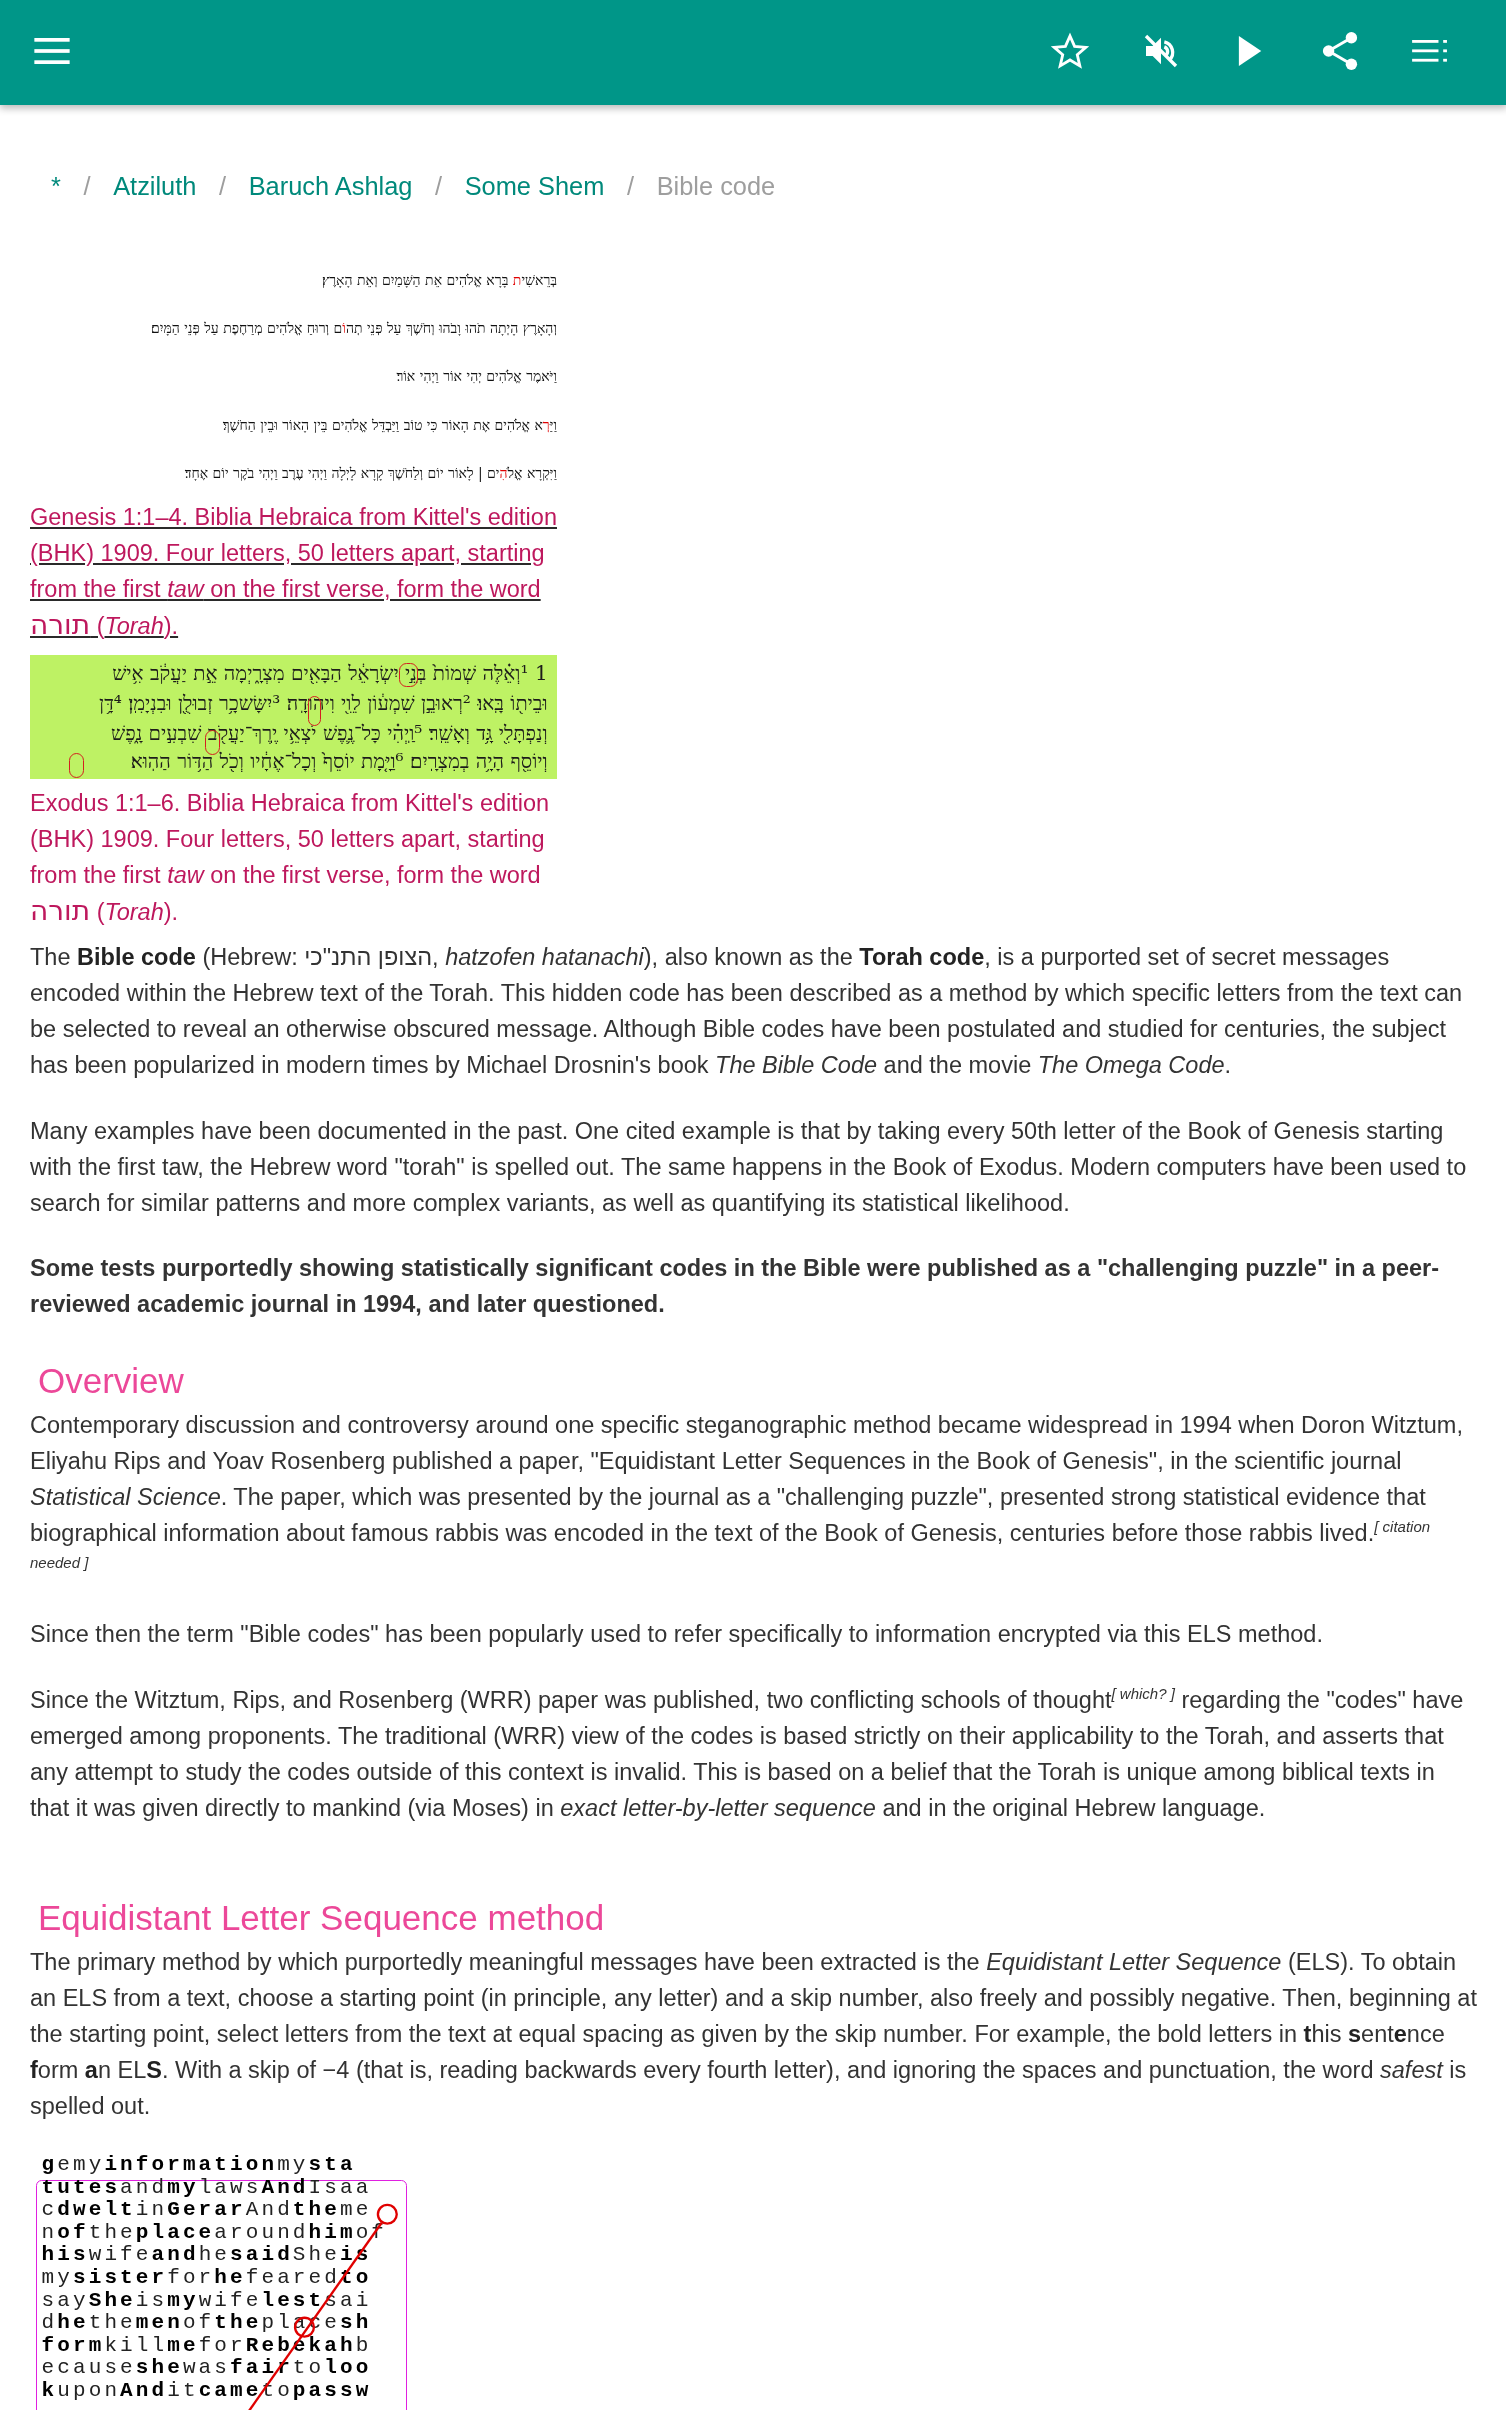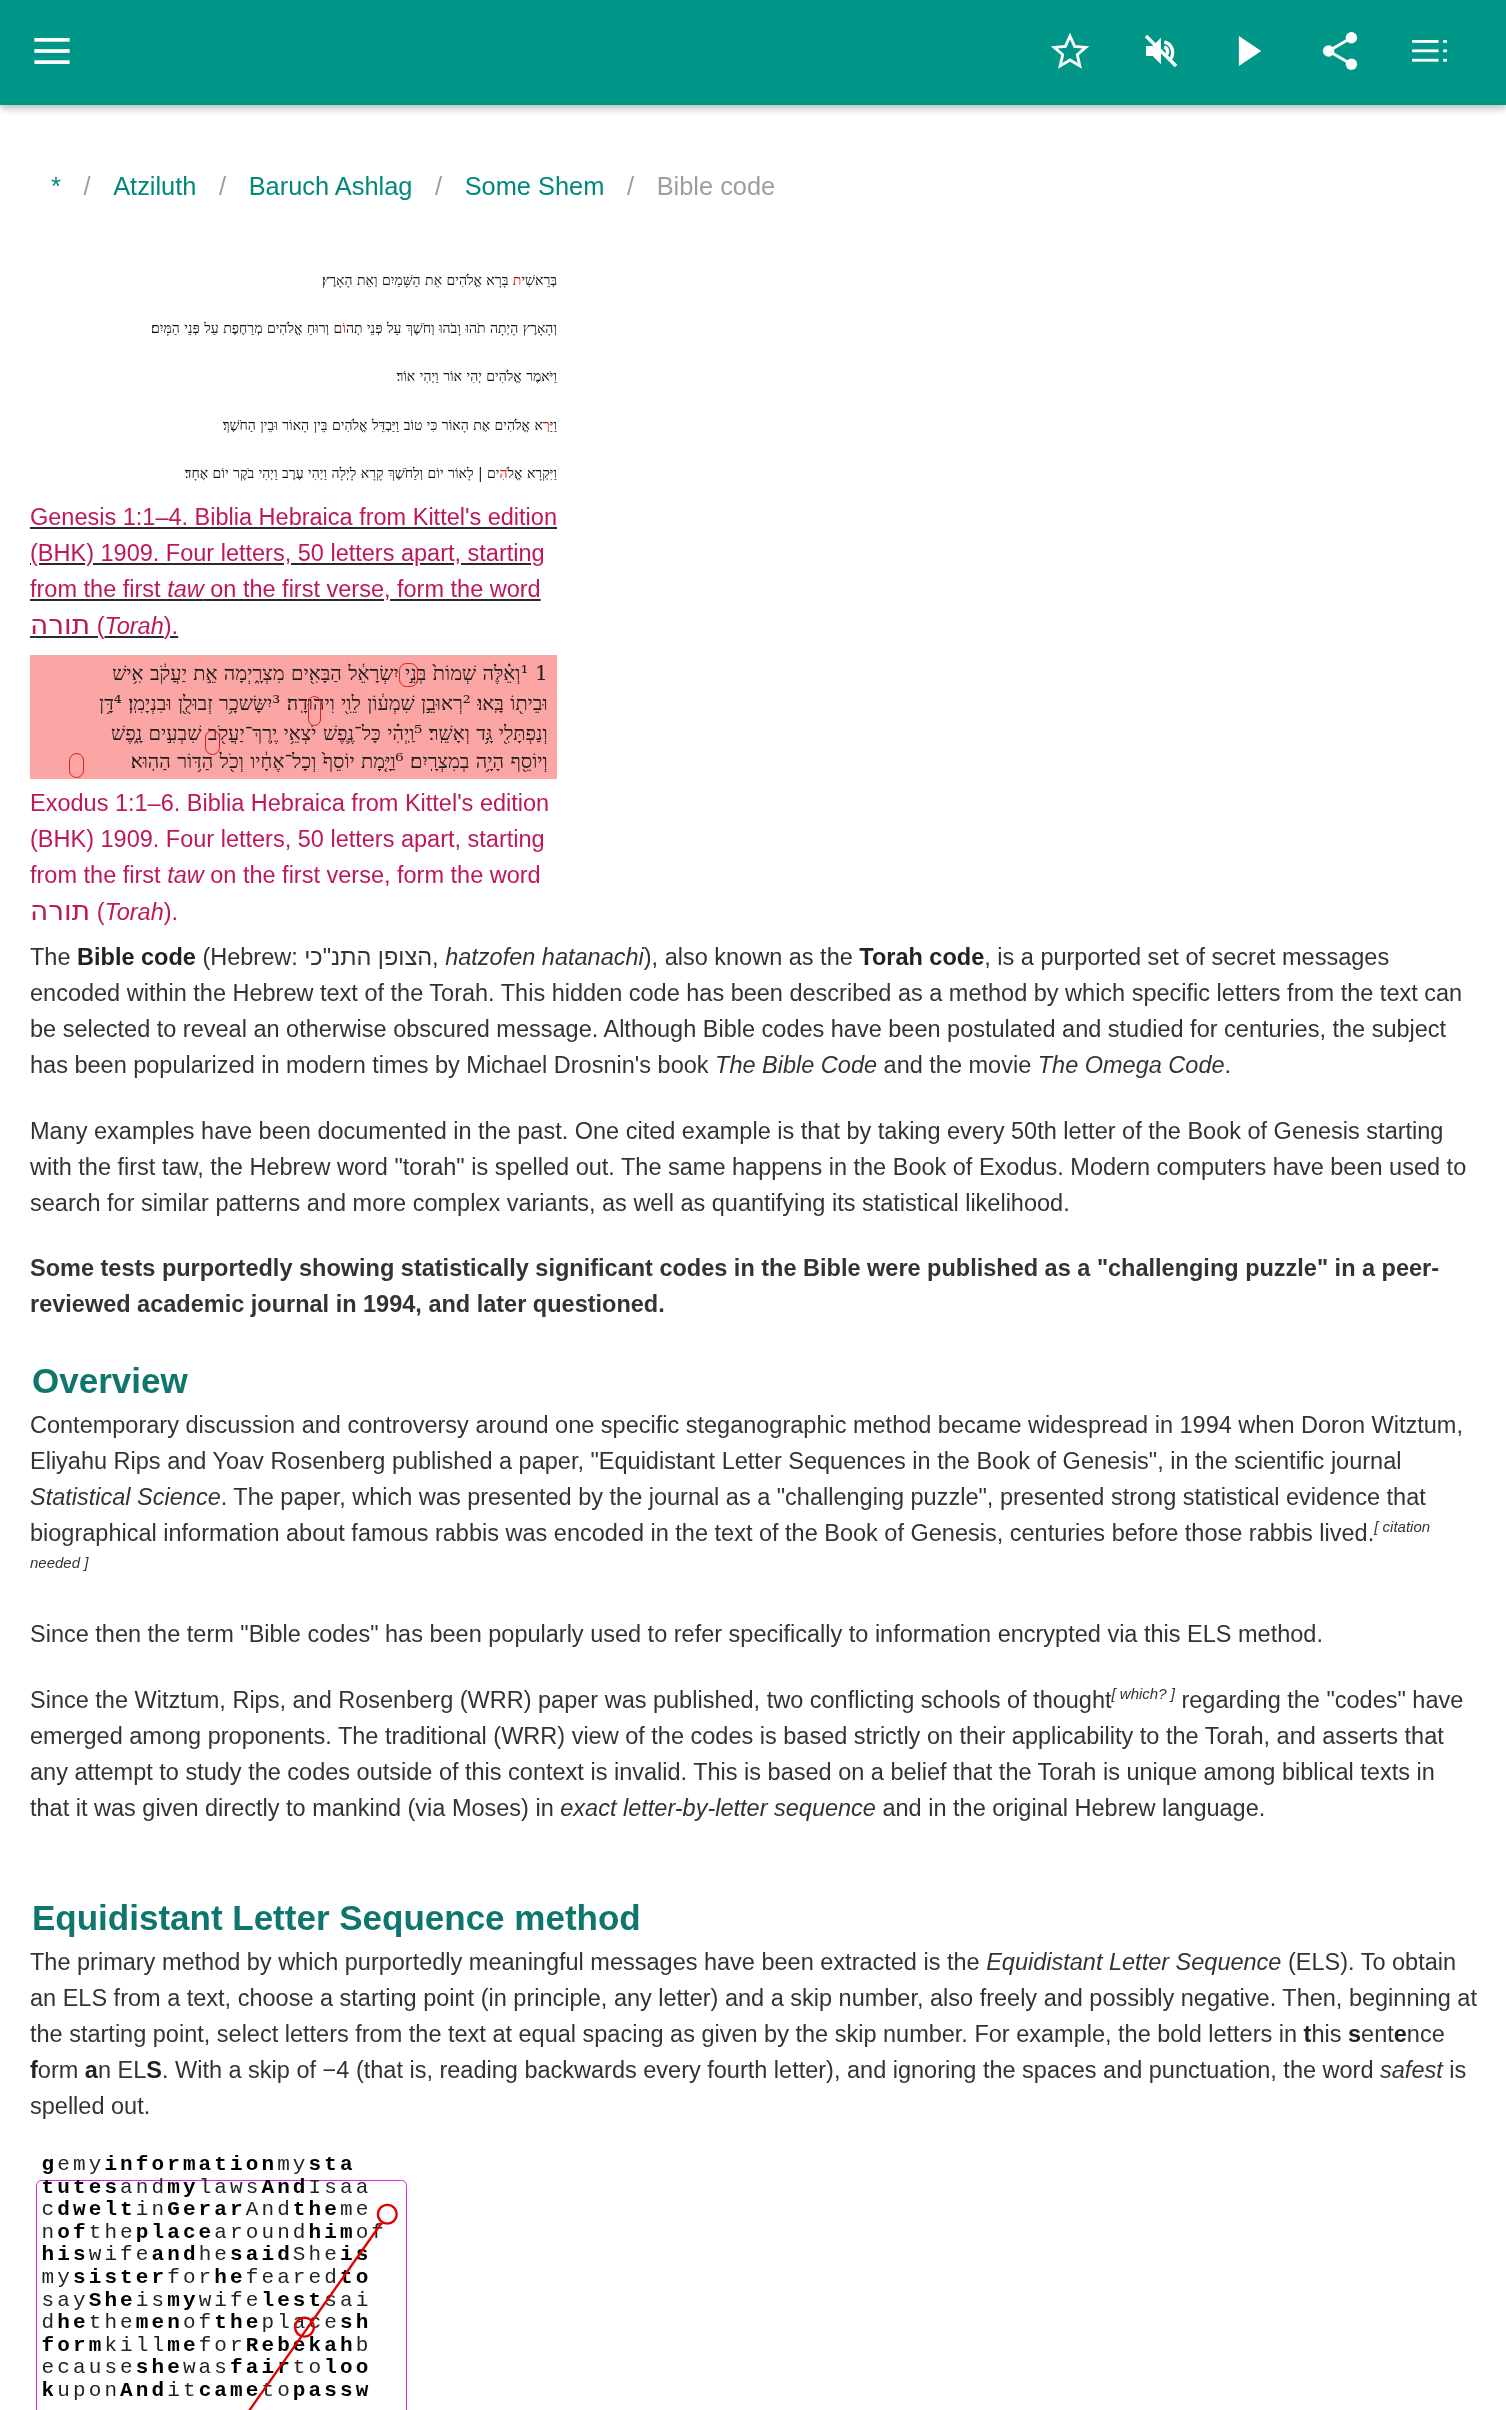--- a/index.html
+++ b/index.html
@@ -19,29 +19,29 @@
   .breadcrumb .current { color: #9e9e9e; }
 
   .figure { position: absolute; left: 30px; width: 527px; }
   .fig-caption { font-size: 23.5px; line-height: 36px; color: #be185d; }
   .fig-caption .heb { font-family: "DejaVu Sans", sans-serif; font-size: 28px; }
 
   .hebrew-lines { position: relative; width: 527px; height: 235px; font-family: "DejaVu Serif", serif; direction: rtl; }
   .hebrew-lines .hl { position: absolute; right: 0; font-size: 14px; color: #111; white-space: nowrap; }
   .hebrew-lines .red { color: #e00000; }
 
-  .scan { width: 527px; height: 124px; background: #fca5a5; position: relative; overflow: hidden; font-family: "DejaVu Serif", serif; direction: rtl; }
+  .scan { width: 527px; height: 124px; background: #bef264; position: relative; overflow: hidden; font-family: "DejaVu Serif", serif; direction: rtl; }
   .scan .sl { position: absolute; right: 9.4px; font-size: 20px; color: #1c1c1a; white-space: nowrap; }
   .scan .circ { position: absolute; border: 1.9px solid #d42020; border-radius: 7.5px; }
 
   p.para { position: absolute; left: 30px; width: 1450px; font-size: 23.5px; line-height: 36px; color: #333; }
   p.para b { font-weight: bold; color: #222; }
   p.para sup { font-size: 15px; font-style: italic; vertical-align: 9.4px; line-height: 0; }
 
-  h2.section { position: absolute; left: 32px; font-size: 35px; font-weight: bold; color: #0f766e; line-height: 41px; }
+  h2.section { position: absolute; left: 38px; font-size: 35px; font-weight: normal; color: #ec4899; line-height: 41px; }
 
   
   .els { position: absolute; left: 36px; top: 2154px; width: 377px; height: 256px; overflow: hidden; font-family: "Liberation Mono", "DejaVu Sans Mono", monospace; }
   .els .row { position: absolute; left: 5.6px; font-size: 21px; letter-spacing: 3.1px; color: #222; white-space: pre; line-height: 22.6px; }
   .els .row b { font-weight: bold; color: #000; }
   .els .box { position: absolute; left: 0px; top: 26px; width: 371px; height: 282px; border: 1.9px solid #e020e0; border-radius: 5.6px; }
   .els svg { position: absolute; left: 0; top: 0; }
 </style>
 </head>
 <body>

